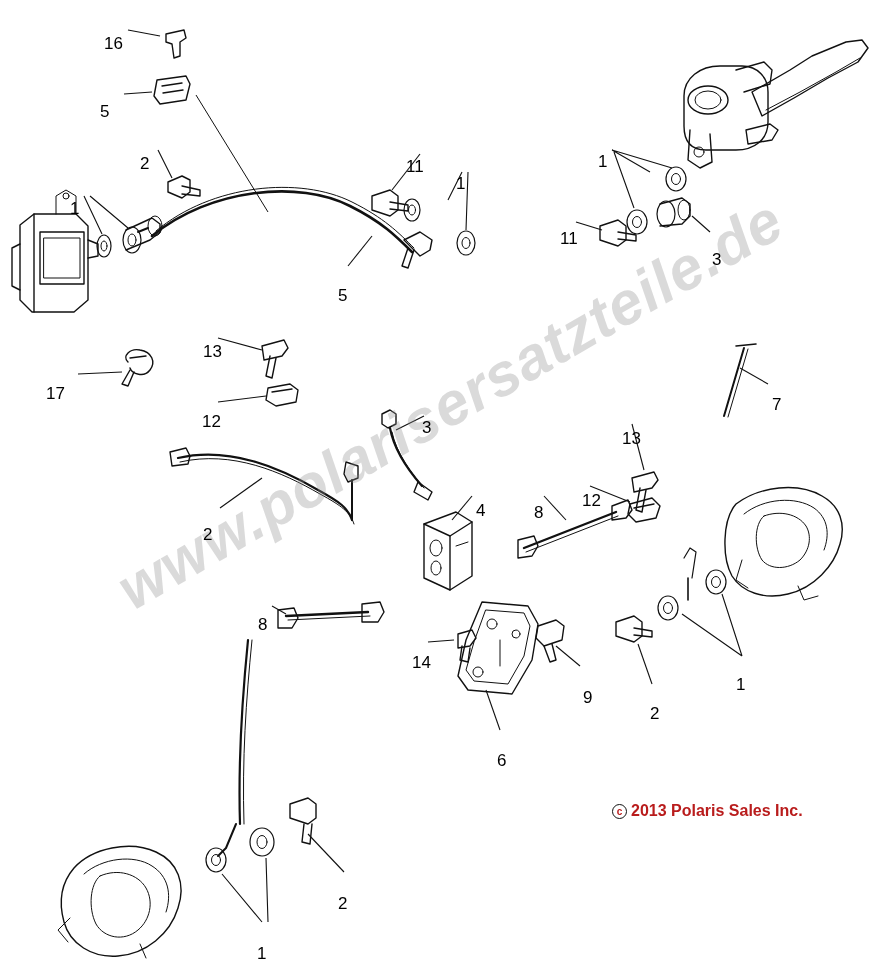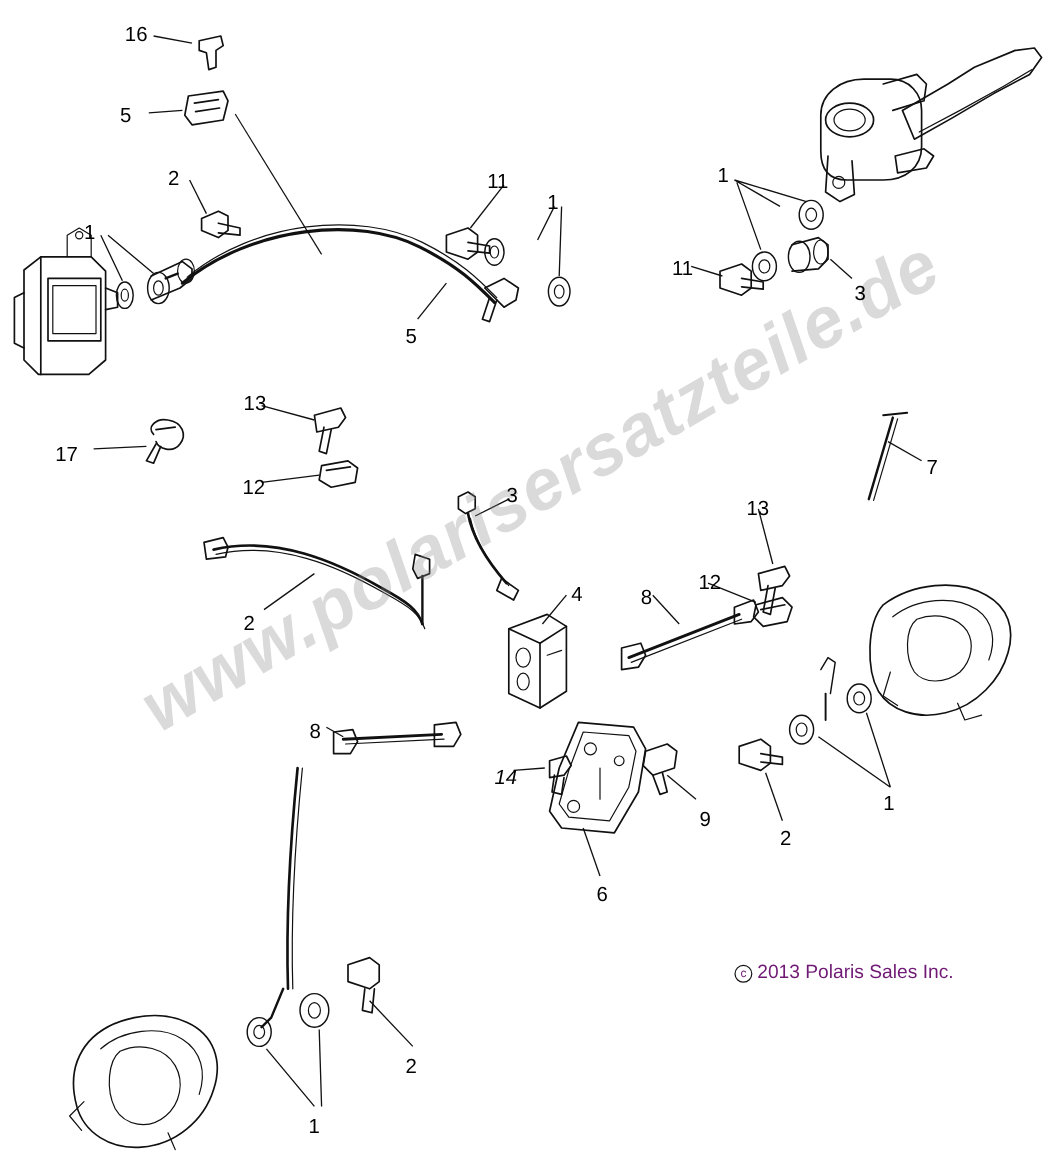--- a/index.html
+++ b/index.html
@@ -25,20 +25,21 @@
     height: 963px;
   }
   .callout {
     position: absolute;
     font-family: "Liberation Sans", sans-serif;
     font-size: 17px;
     color: #000000;
     line-height: 1;
     white-space: nowrap;
     user-select: none;
+    margin-top: 15px;
   }
   .watermark {
     position: absolute;
     left: 60px;
     top: 370px;
     width: 780px;
     text-align: center;
     font-family: "Liberation Sans", sans-serif;
     font-size: 60px;
     font-weight: bold;
@@ -48,22 +49,23 @@
     transform-origin: 50% 50%;
     letter-spacing: 1px;
     white-space: nowrap;
     pointer-events: none;
   }
   #copyright {
     position: absolute;
     left: 612px;
     top: 802px;
     font-size: 16px;
-    color: #701a75;
+    color: #b91c1c;
     white-space: nowrap;
+    font-weight: bold;
   }
   #copyright .csym {
     display: inline-block;
     width: 13px;
     height: 13px;
     border: 1px solid #111;
     border-radius: 50%;
     font-size: 10px;
     line-height: 13px;
     text-align: center;
@@ -351,21 +353,21 @@
   <div class="callout" style="left:46px;  top:370px;">17</div>
   <div class="callout" style="left:772px; top:381px;">7</div>
   <div class="callout" style="left:202px; top:398px;">12</div>
   <div class="callout" style="left:422px; top:404px;">3</div>
   <div class="callout" style="left:622px; top:415px;">13</div>
   <div class="callout" style="left:203px; top:511px;">2</div>
   <div class="callout" style="left:476px; top:487px;">4</div>
   <div class="callout" style="left:534px; top:489px;">8</div>
   <div class="callout" style="left:582px; top:477px;">12</div>
   <div class="callout" style="left:258px; top:601px;">8</div>
-  <div class="callout" style="left:412px; top:639px;font-style:italic;">14</div>
+  <div class="callout" style="left:412px; top:639px;">14</div>
   <div class="callout" style="left:583px; top:674px;">9</div>
   <div class="callout" style="left:736px; top:661px;">1</div>
   <div class="callout" style="left:650px; top:690px;">2</div>
   <div class="callout" style="left:497px; top:737px;">6</div>
   <div class="callout" style="left:338px; top:880px;">2</div>
   <div class="callout" style="left:257px; top:930px;">1</div>
 
   <div id="copyright">
     <span class="csym">c</span><span>2013 Polaris Sales Inc.</span>
   </div>

